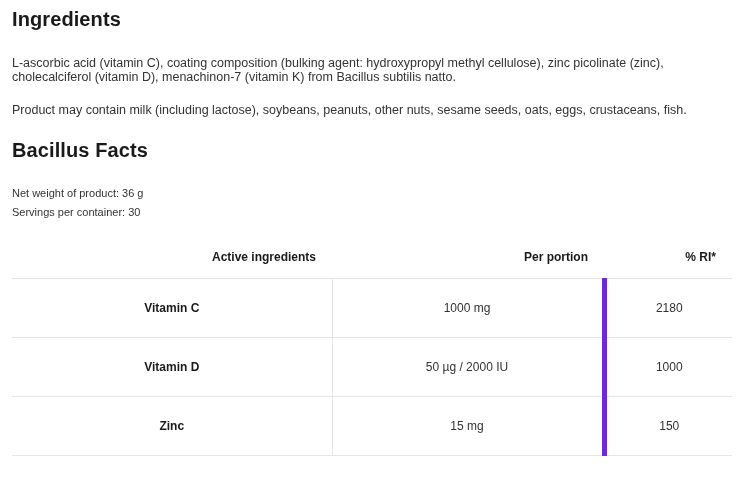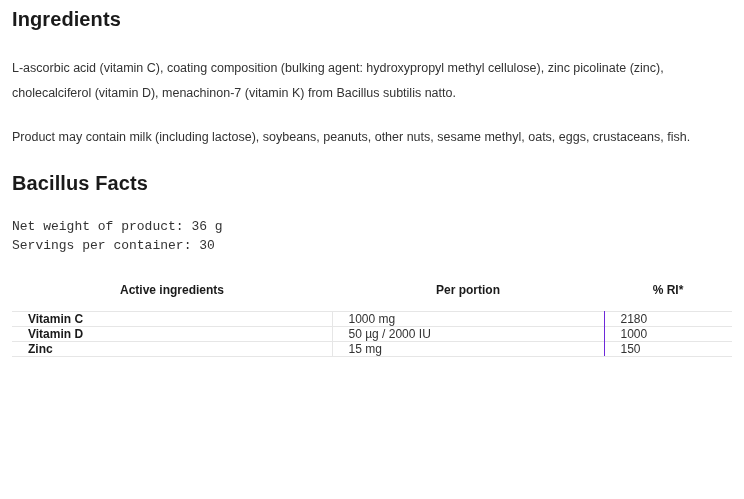--- a/index.html
+++ b/index.html
@@ -27,95 +27,94 @@
     font-weight: bold;
     color: #1a1a1a;
     margin: 0;
     letter-spacing: 0.1px;
   }
   #ingredients-title {
     padding-top: 8px;
   }
   p.body-text {
     font-size: 12.5px;
-    line-height: 25px;
+    line-height: 14px;
     color: #333333;
     margin: 0;
   }
   #ingredients-text {
     margin-top: 25px;
     max-width: 690px;
   }
   #allergen-text {
     margin-top: 19px;
     max-width: 700px;
   }
   #nutrition-title {
     margin-top: 22px;
   }
   .meta-list {
     margin-top: 22px;
   }
   .meta-line {
-    font-size: 13px;
+    font-size: 11px;
     line-height: 19px;
     color: #333333;
-    font-family: Liberation Mono, monospace;
   }
   table.nutrition-table {
     margin-top: 18px;
     width: 720px;
     border-collapse: collapse;
     table-layout: fixed;
   }
   table.nutrition-table th {
-    text-align: center;
+    text-align: right;
     font-size: 12px;
     font-weight: bold;
     color: #1a1a1a;
     padding: 10px 16px 14px 16px;
     border: none;
   }
   table.nutrition-table td {
-    text-align: left;
+    text-align: center;
     font-size: 12px;
     color: #333333;
-    padding: 0 16px;
+    padding: 22px 16px;
     border-top: 1px solid #e6e6e6;
     border-bottom: 1px solid #e6e6e6;
     height: 13px;
   }
   table.nutrition-table td.col-name {
     font-weight: bold;
     color: #1a1a1a;
     border-right: 1px solid #e6e6e6;
   }
   table.nutrition-table td.col-portion {
-    border-right: 1px solid #6d28d9;
+    border-right: 5px solid #6d28d9;
   }
   table.nutrition-table tbody tr td {
     border-bottom: none;
   }
   table.nutrition-table tbody tr:last-child td {
     border-bottom: 1px solid #e6e6e6;
   }
   col.c-name { width: 320px; }
   col.c-portion { width: 272px; }
   col.c-ri { width: 128px; }
 </style>
 </head>
 <body>
 
 <div class="page">
 
   <h2 class="section-title" id="ingredients-title">Ingredients</h2>
 
   <p class="body-text" id="ingredients-text">L-ascorbic acid (vitamin C), coating composition (bulking agent: hydroxypropyl methyl cellulose), zinc picolinate (zinc), cholecalciferol (vitamin D), menachinon-7 (vitamin K) from Bacillus subtilis natto.</p>
 
-  <p class="body-text" id="allergen-text">Product may contain milk (including lactose), soybeans, peanuts, other nuts, sesame methyl, oats, eggs, crustaceans, fish.</p>
+  <p class="body-text" id="allergen-text">Product may contain milk (including lactose), soybeans, peanuts, other nuts, sesame seeds, oats, eggs, crustaceans, fish.</p>
 
   <h2 class="section-title" id="nutrition-title">Bacillus Facts</h2>
 
   <div class="meta-list">
     <div class="meta-line">Net weight of product: 36 g</div>
     <div class="meta-line">Servings per container: 30</div>
   </div>
 
   <table class="nutrition-table">
     <colgroup>

